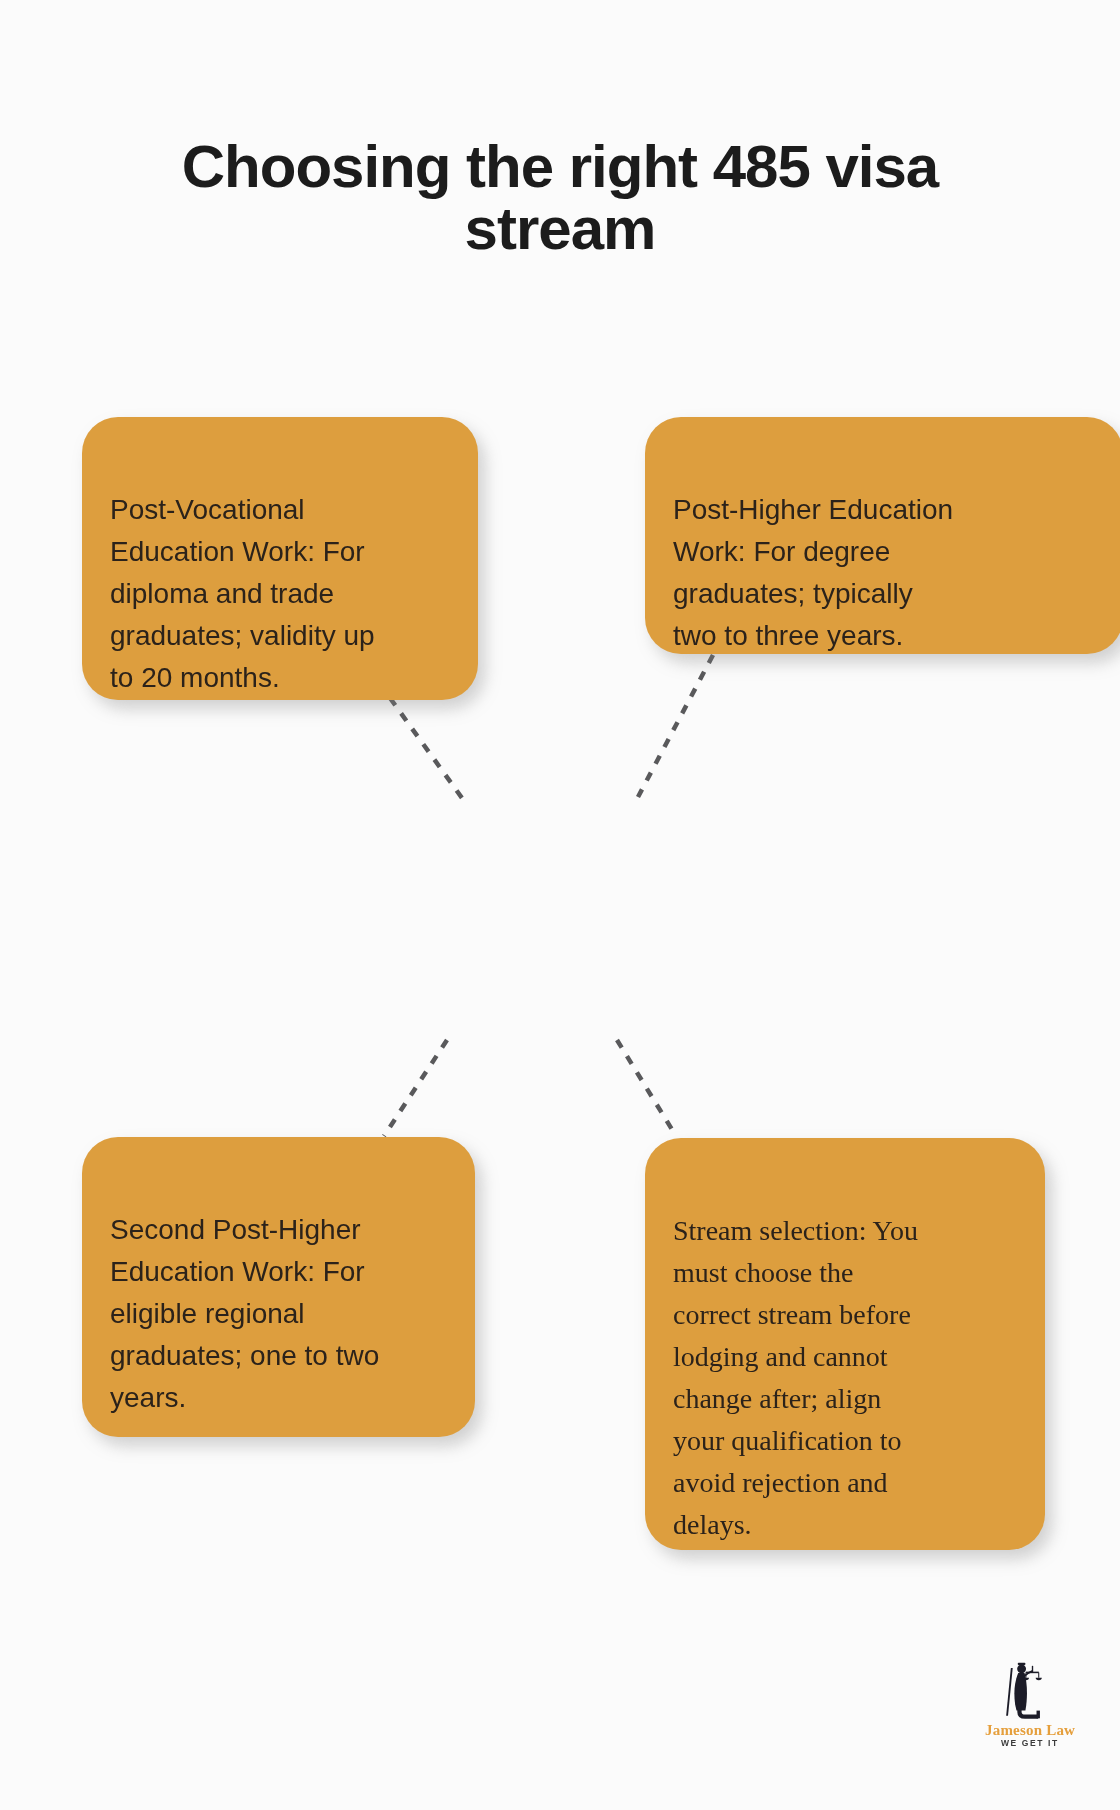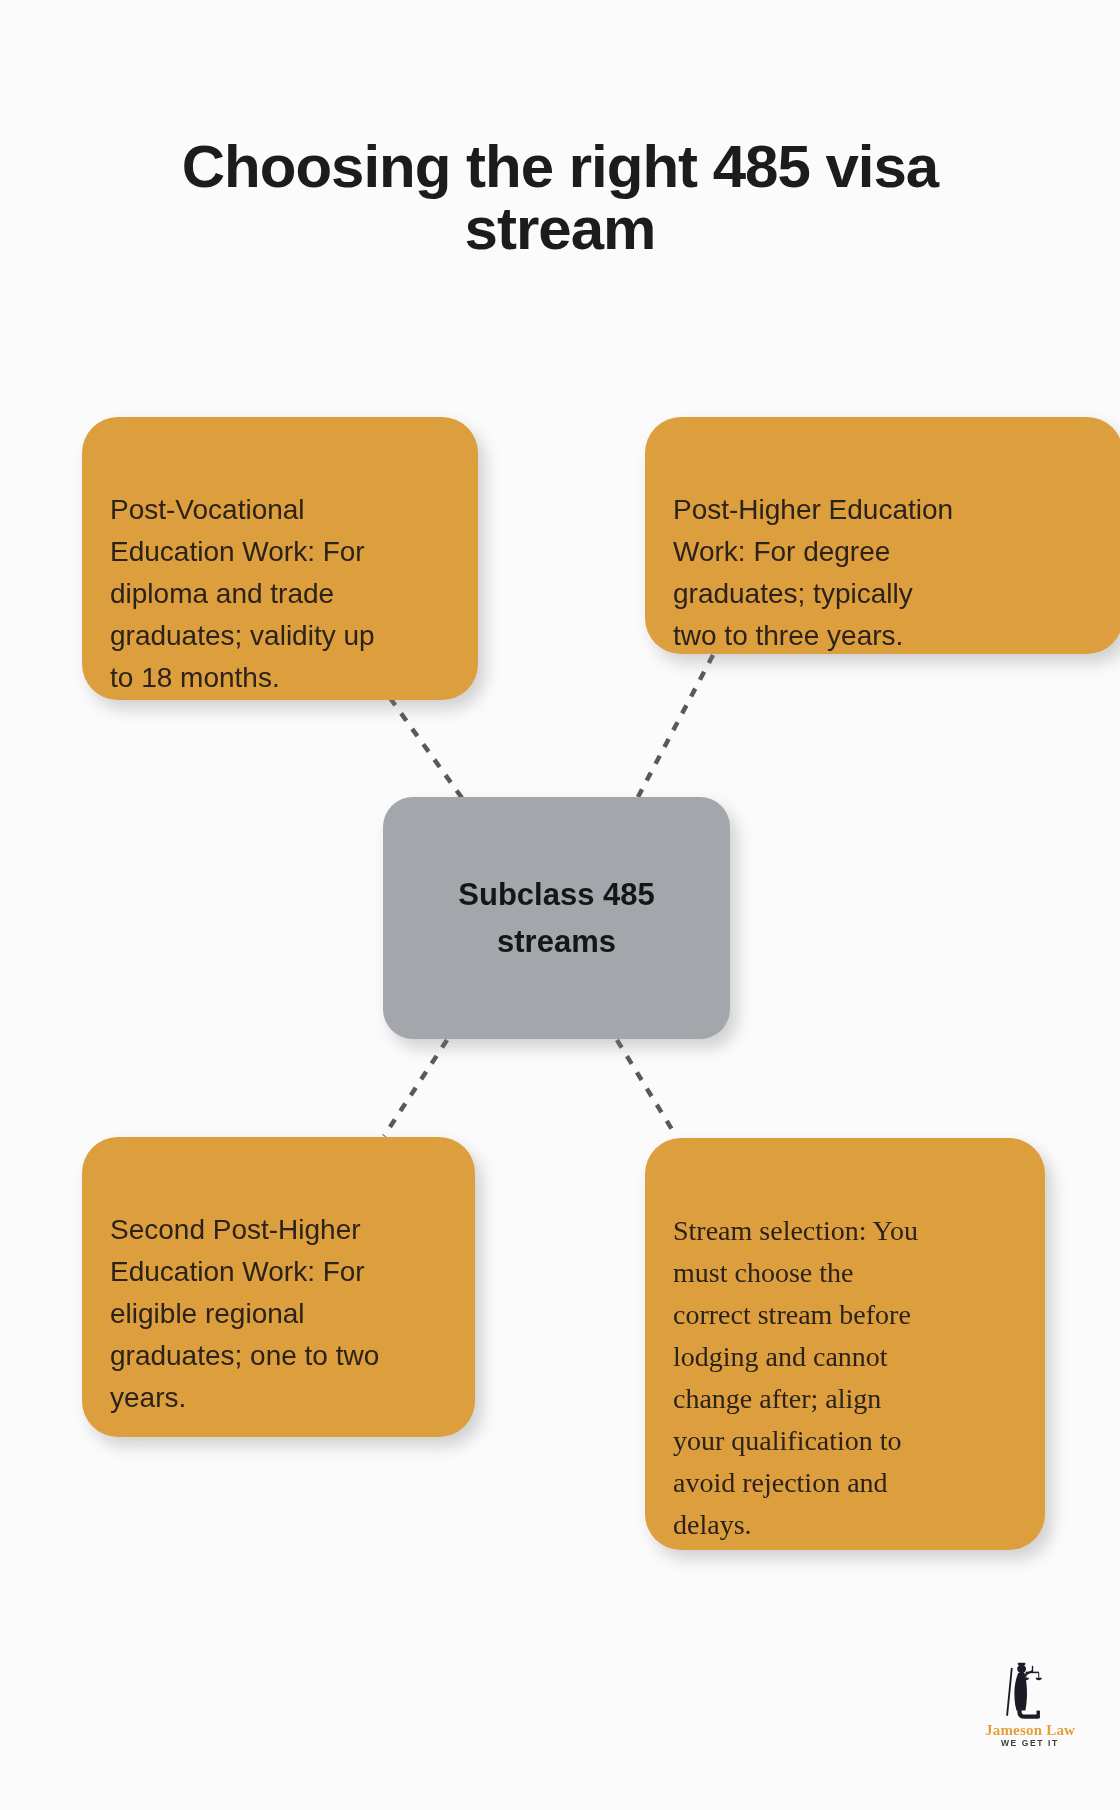--- a/index.html
+++ b/index.html
@@ -93,33 +93,30 @@
     <line x1="713" y1="655" x2="638" y2="797" stroke="#59595b" stroke-width="4.5" stroke-dasharray="9 10"></line>
     <line x1="447" y1="1040" x2="384" y2="1136" stroke="#59595b" stroke-width="4.5" stroke-dasharray="9 10"></line>
     <line x1="617" y1="1040" x2="676" y2="1136" stroke="#59595b" stroke-width="4.5" stroke-dasharray="9 10"></line>
   </svg>
 
   <div class="node node-top-left">
     <span>Post-Vocational
 Education Work: For
 diploma and trade
 graduates; validity up
-to 18 months.</span>
+to 20 months.</span>
   </div>
 
   <div class="node node-top-right">
     <span>Post-Higher Education
 Work: For degree
 graduates; typically
 two to three years.</span>
   </div>
 
-  <div class="node-center">
-    <span class="label">Subclass 485 streams</span>
-  </div>
 
   <div class="node node-bottom-left">
     <span>Second Post-Higher
 Education Work: For
 eligible regional
 graduates; one to two
 years.</span>
   </div>
 
   <div class="node node-bottom-right">

